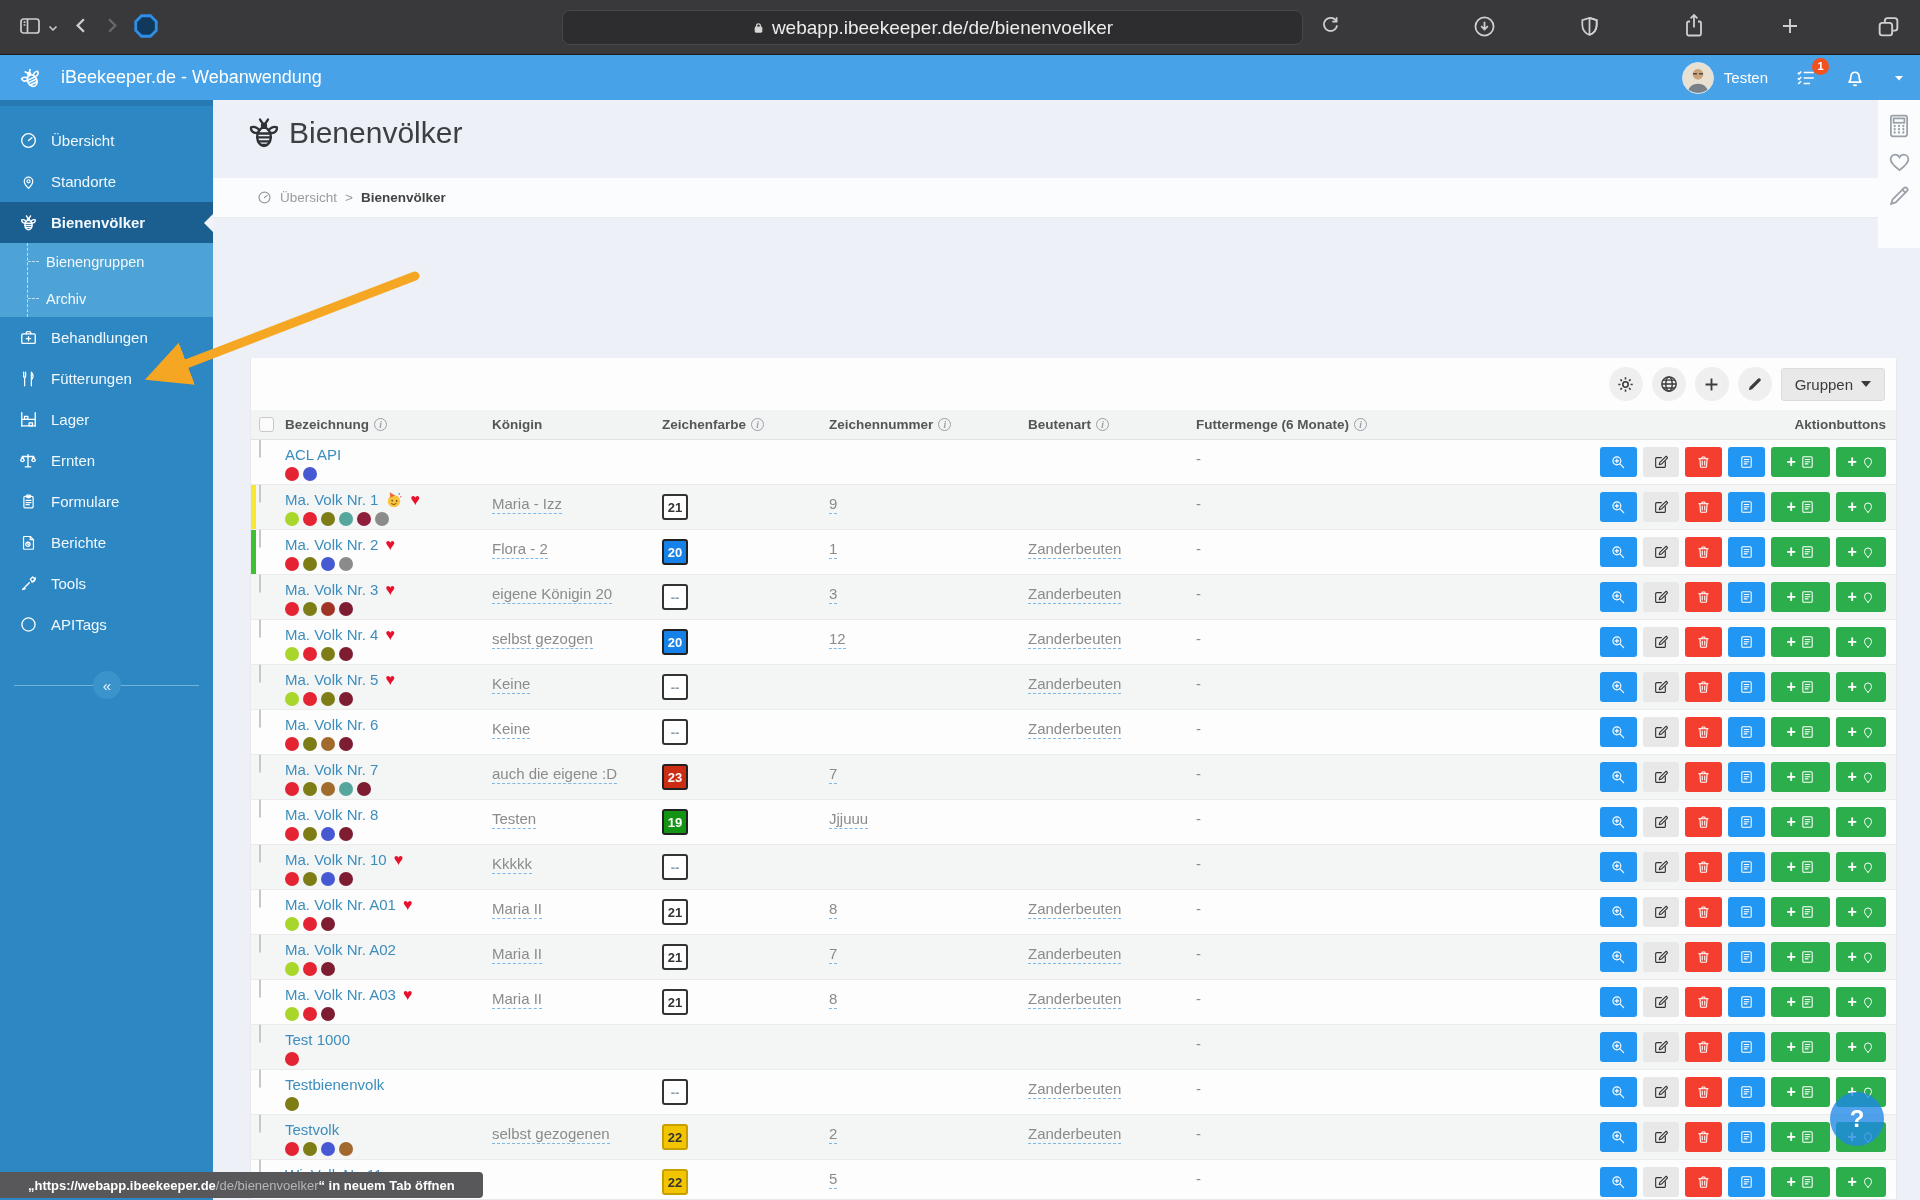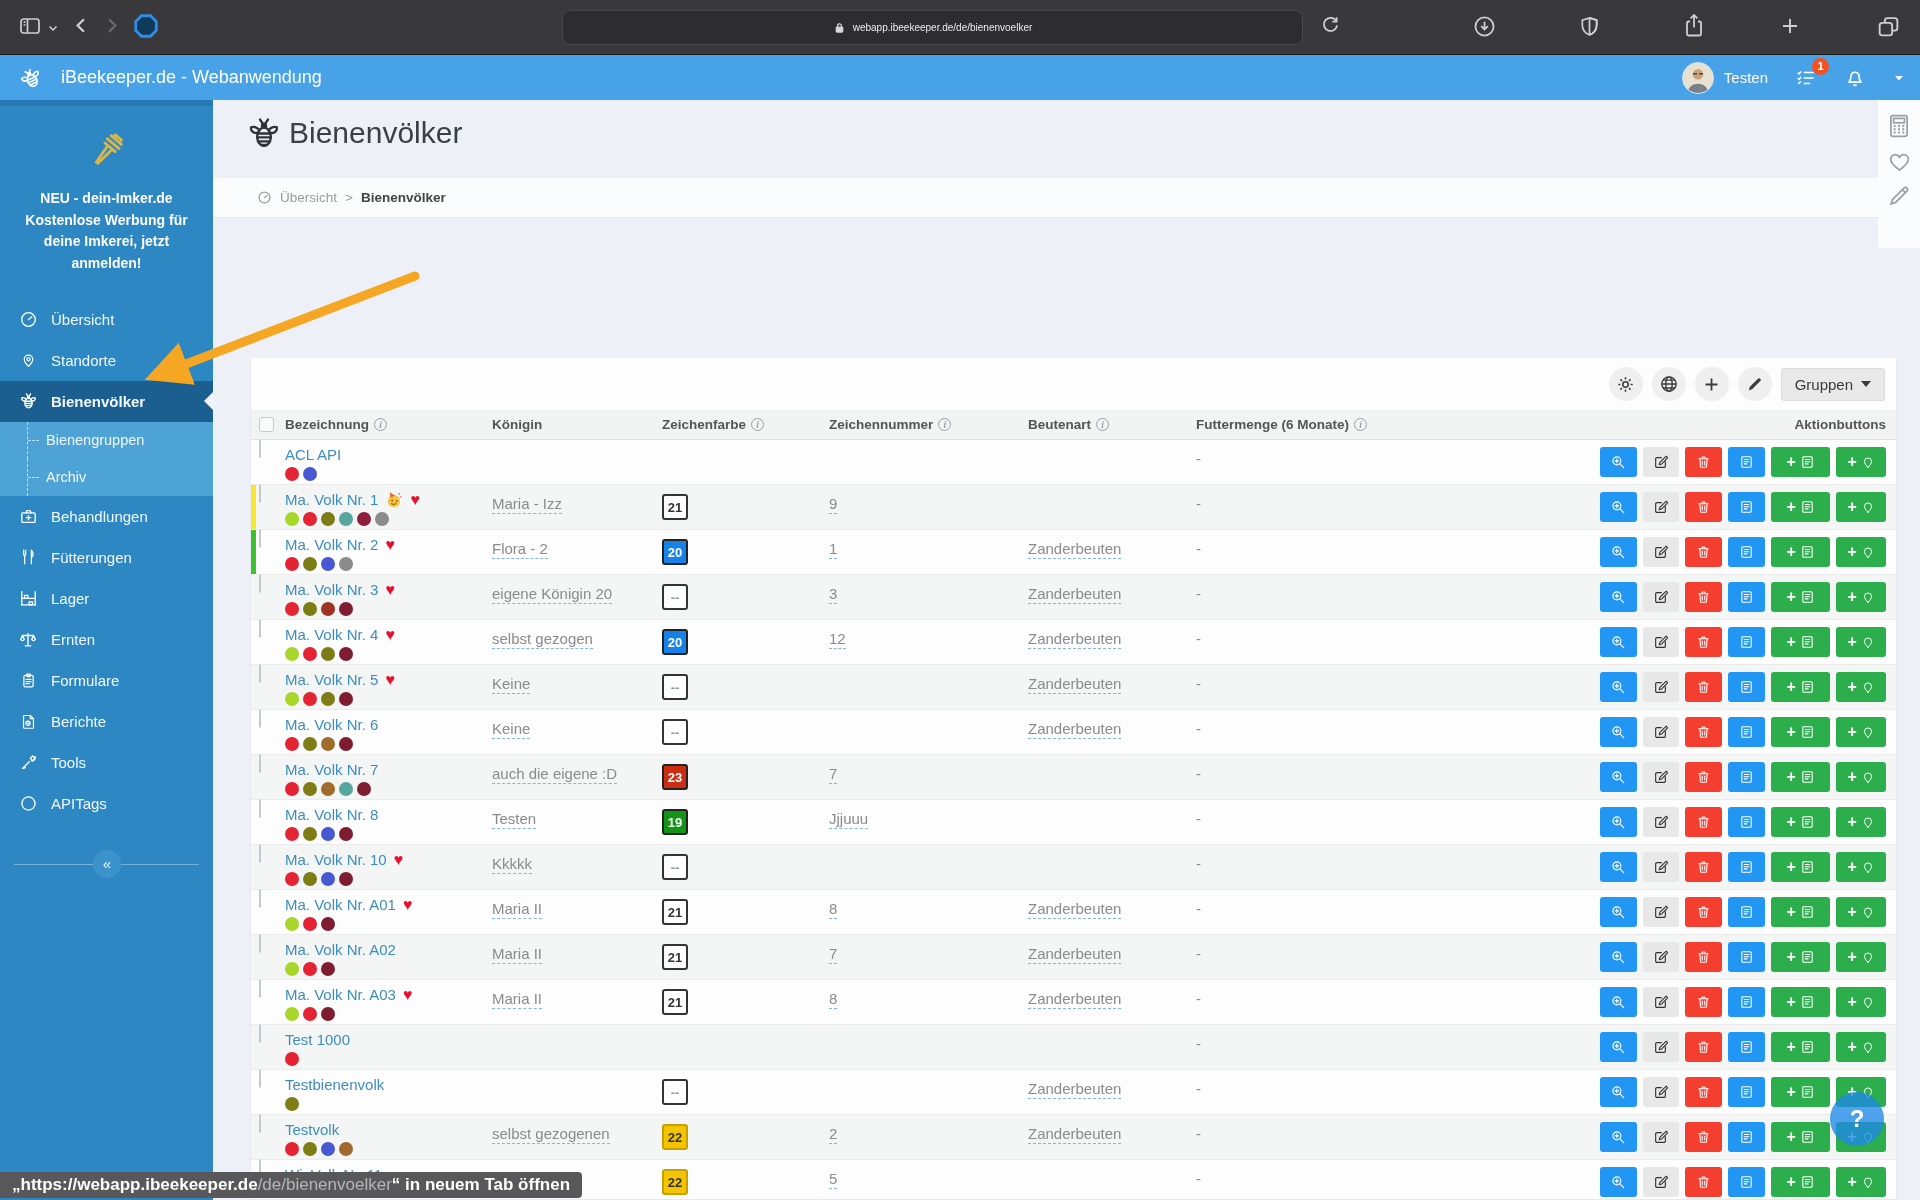--- a/index.html
+++ b/index.html
@@ -5,21 +5,21 @@
   html,body{margin:0;padding:0;}
   body{width:1920px;height:1200px;position:relative;overflow:hidden;
        font-family:"Liberation Sans",sans-serif;background:#edf1f7;}
   *{box-sizing:border-box;}
   .icon svg{display:block;}
 
   
   .chrome{position:absolute;left:0;top:0;width:1920px;height:55px;background:#39393b;border-bottom:1px solid #1d1d1f;}
   .chrome .cicon{position:absolute;top:14px;color:#cfcfd1;}
   .chrome .dim{color:#69696b;}
-  .urlbar{position:absolute;left:562px;top:10px;width:741px;height:35px;background:#2d2d2f;border:1px solid #474749;border-radius:8px;display:flex;align-items:center;justify-content:center;gap:7px;color:#ececec;font-size:10px;}
+  .urlbar{position:absolute;left:562px;top:10px;width:741px;height:35px;background:#2d2d2f;border:1px solid #474749;border-radius:8px;display:flex;align-items:center;justify-content:center;gap:7px;color:#ececec;font-size:19px;}
   .reload{position:absolute;left:1320px;top:14px;color:#cfcfd1;}
 
   
   .appbar{position:absolute;left:0;top:55px;width:1920px;height:45px;background:#47a2e8;display:flex;align-items:center;color:#fff;}
   .brand{display:flex;align-items:center;gap:15px;margin-left:16px;font-size:18px;}
   .hdr-right{position:absolute;right:14px;top:0;height:45px;display:flex;align-items:center;gap:26px;}
   .avatar{width:32px;height:32px;border-radius:50%;background:#e9e2d4;overflow:hidden;border:1px solid #cfe3f7;}
   .uname{font-size:15px;margin-left:-16px;}
   .badge-wrap{position:relative;display:inline-block;}
   .badge{position:absolute;top:-9px;right:-11px;background:#f4511e;color:#fff;border-radius:50%;width:17px;height:17px;font-size:11px;display:flex;align-items:center;justify-content:center;font-weight:bold;}
@@ -76,21 +76,21 @@
   .dotline{display:flex;gap:4px;margin-top:3px;}
   .dot{width:14px;height:14px;border-radius:50%;}
   .editable{border-bottom:1px dashed #7db8e8;cursor:pointer;display:inline-block;line-height:1.2;}
   .mark{width:26px;height:26px;border:2px solid #333;border-radius:3px;display:flex;align-items:center;justify-content:center;font-size:13px;font-weight:bold;margin-top:-2px;}
   .actions{display:flex;gap:6px;justify-content:flex-end;align-items:center;padding:7px 10px 0 0;}
   .abtn{height:30px;border-radius:3px;display:flex;align-items:center;justify-content:center;gap:4px;color:#fff;cursor:pointer;padding:0 9px;}
   .abtn .plus{font-size:16px;font-weight:bold;line-height:1;}
 
   
   .arrow-annot{position:absolute;left:130px;top:258px;pointer-events:none;z-index:40;}
-  .tooltip{position:absolute;left:0;top:1172px;height:26px;background:#58585a;border-radius:0 4px 4px 0;display:flex;align-items:center;padding:0 12px;font-size:17px;font-weight:bold;color:#fff;z-index:60;white-space:nowrap;}
+  .tooltip{position:absolute;left:0;top:1172px;height:26px;background:#58585a;border-radius:0 4px 4px 0;display:flex;align-items:center;padding:0 28px;font-size:13px;font-weight:bold;color:#fff;z-index:60;white-space:nowrap;}
   .tooltip .mid{color:#b4b5b7;font-weight:normal;}
   .help-fab{position:absolute;left:1830px;top:1092px;width:54px;height:54px;border-radius:50%;background:rgba(30,136,229,.78);color:#fff;font-size:24px;font-weight:bold;display:flex;align-items:center;justify-content:center;z-index:55;cursor:pointer;}
 </style>
 </head>
 <body>
 
 <div class="chrome">
   <span class="cicon" style="left:18px"><svg width="24" height="24" viewBox="0 0 24 24" fill="none" stroke="currentColor" stroke-width="1.7">
         <rect x="3" y="5" width="18" height="14" rx="2.5"></rect>
         <path d="M9.5 5v14M5.6 8.2h1.8M5.6 11h1.8"></path>
@@ -180,31 +180,20 @@
       </span>
     <span class="icon">
         <svg width="14" height="12" viewBox="0 0 24 24">
           <path d="M4 8h16l-8 9z" fill="#fff"></path>
         </svg>
       </span>
   </div>
 </div>
 
 <div class="sidebar">
-  <div class="ad">
-    <div class="dipper">
-        <svg width="46" height="46" viewBox="0 0 24 24" fill="none" stroke="currentColor" stroke-width="1.5" stroke-linecap="round" transform="rotate(40)">
-          <path d="M8.5 4.5h7M8 7h8M8.5 9.5h7M10 4.5V2.8h4v1.7M10.5 9.5 11.5 20h1l1-10.5"></path>
-        </svg>
-      </div>
-    <div class="ad-line">NEU - dein-Imker.de</div>
-    <div class="ad-line">Kostenlose Werbung für</div>
-    <div class="ad-line">deine Imkerei, jetzt</div>
-    <div class="ad-line">anmelden!</div>
-  </div>
   <div class="menu" id="sidebar-menu">
       <div class="mitem">
         <span class="icon">
           <svg width="19" height="19" viewBox="0 0 24 24" fill="none" stroke="currentColor" stroke-width="1.7" stroke-linecap="round" stroke-linejoin="round">
             <circle cx="12" cy="12" r="8.6"></circle>
             <path d="M12 12l4.3-3.4"></path>
           </svg>
         </span>
         <span>Übersicht</span>
       </div>

